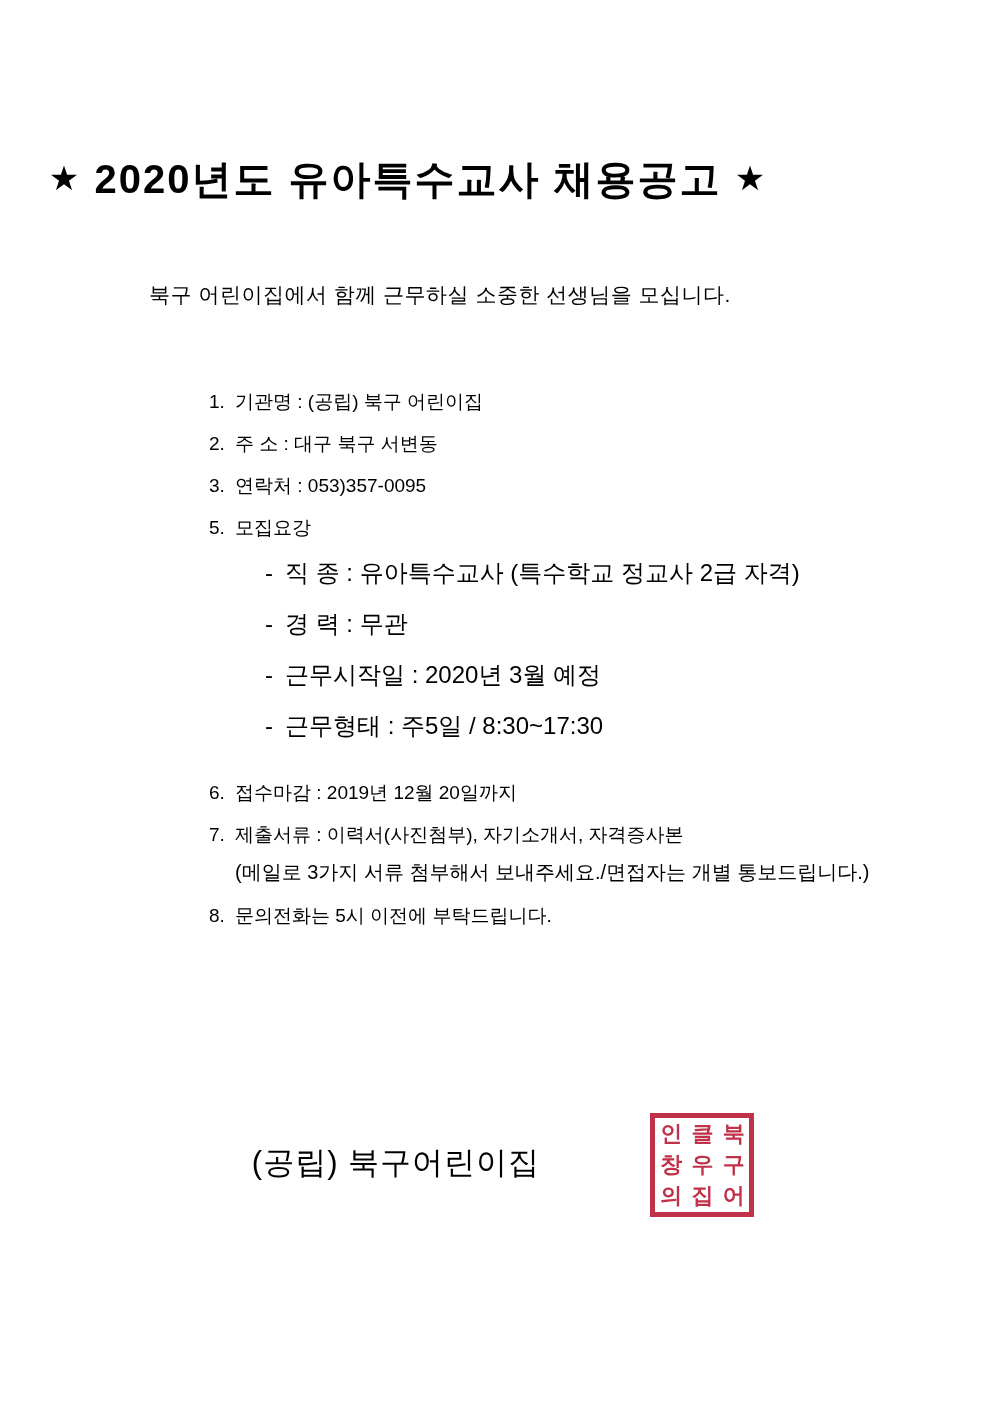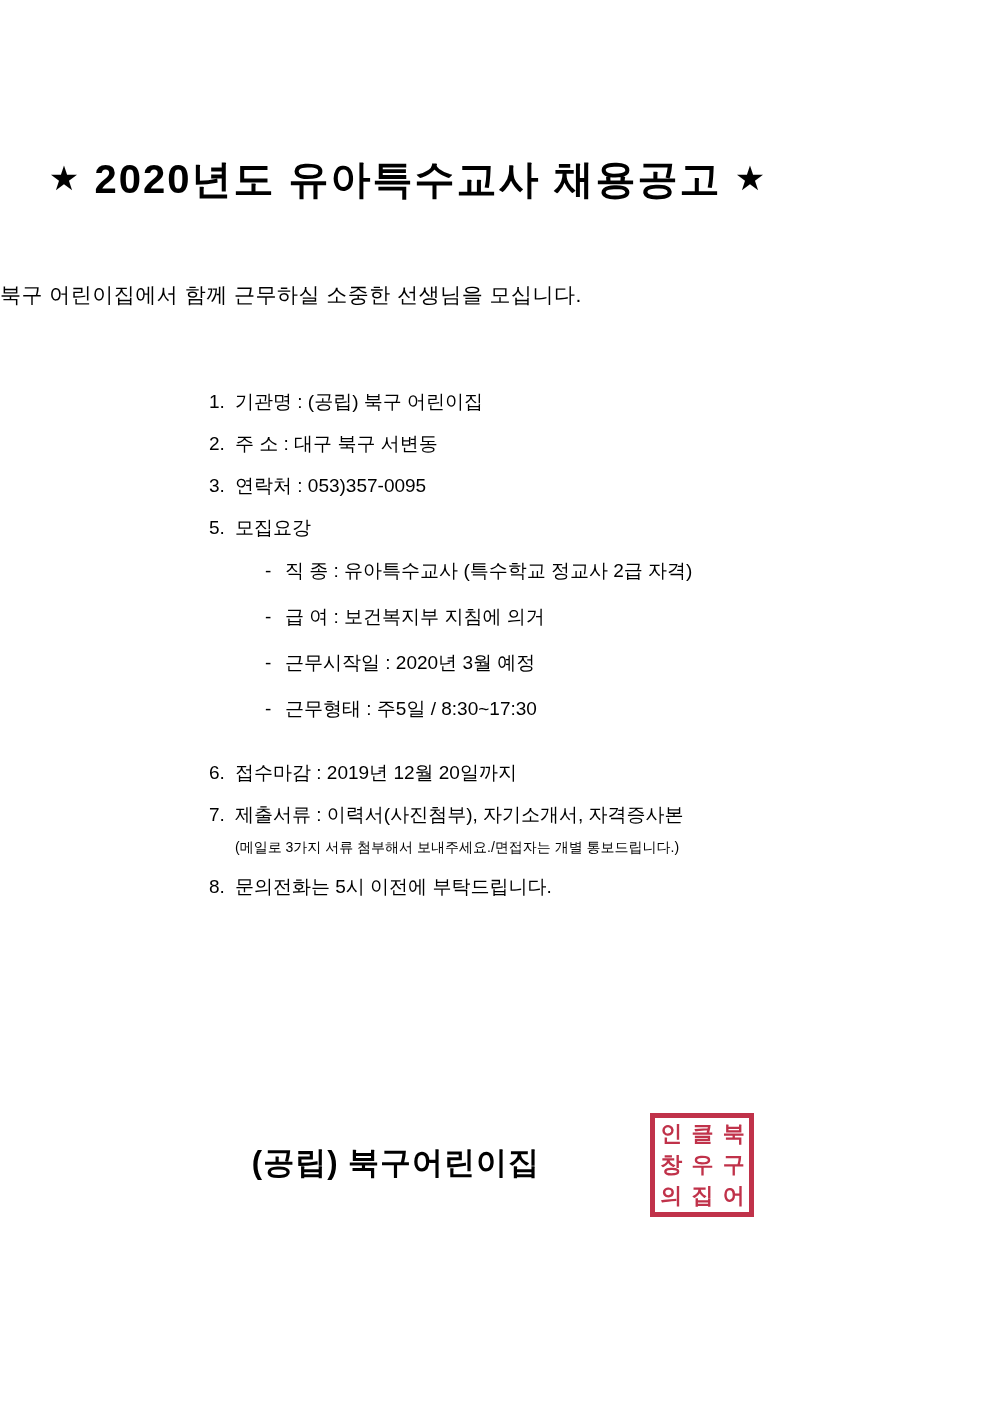--- a/index.html
+++ b/index.html
@@ -38,22 +38,24 @@
     font-size: 34px;
     vertical-align: 3px;
   }
 
   
   .lead {
     position: absolute;
     top: 281px;
     left: 0;
     width: 784px;
+    text-align: center;
     font-size: 21px;
     letter-spacing: 0.5px;
+    padding-left: 48px;
   }
 
   
   .list {
     position: absolute;
     top: 392px;
     left: 172px;
     width: 760px;
     margin-left: 37px;
   }
@@ -71,50 +73,49 @@
     color: #1a3fd0;
     text-decoration: underline;
   }
 
   
   .sublist {
     margin-top: 24px;
     margin-left: 56px;
   }
   .subitem {
-    font-size: 19px;
+    font-size: 24px;
     line-height: 1.0;
     margin-bottom: 27px;
     white-space: nowrap;
   }
   .subitem .dash {
     display: inline-block;
     width: 20px;
   }
 
   .gap-after-sublist { height: 18px; }
 
   .note {
-    font-size: 14px;
+    font-size: 20px;
     margin-left: 26px;
     margin-top: -8px;
     margin-bottom: 20px;
     white-space: nowrap;
   }
 
   
   .signature {
     position: absolute;
     top: 1142px;
     left: 0;
     width: 792px;
     text-align: center;
     font-size: 31px;
     letter-spacing: 1px;
-    font-weight: bold;
   }
   .sig-inner {
     display: inline-block;
     position: relative;
   }
 
   
   .seal {
     position: absolute;
     top: 1113px;
@@ -170,21 +171,21 @@
 
     <div class="item">
       <span class="num">5.</span><span>모집요강</span>
     </div>
 
     <div class="sublist">
       <div class="subitem">
         <span class="dash">-</span><span>직  종 : 유아특수교사 (특수학교 정교사 2급 자격)</span>
       </div>
       <div class="subitem">
-        <span class="dash">-</span><span>급   여 : 보건복지부 지침에 의거</span>
+        <span class="dash">-</span><span>경   력 : 무관</span>
       </div>
       <div class="subitem">
         <span class="dash">-</span><span>근무시작일 : 2020년 3월 예정</span>
       </div>
       <div class="subitem">
         <span class="dash">-</span><span>근무형태 : 주5일 / 8:30~17:30</span>
       </div>
     </div>
 
     <div class="gap-after-sublist"></div>

